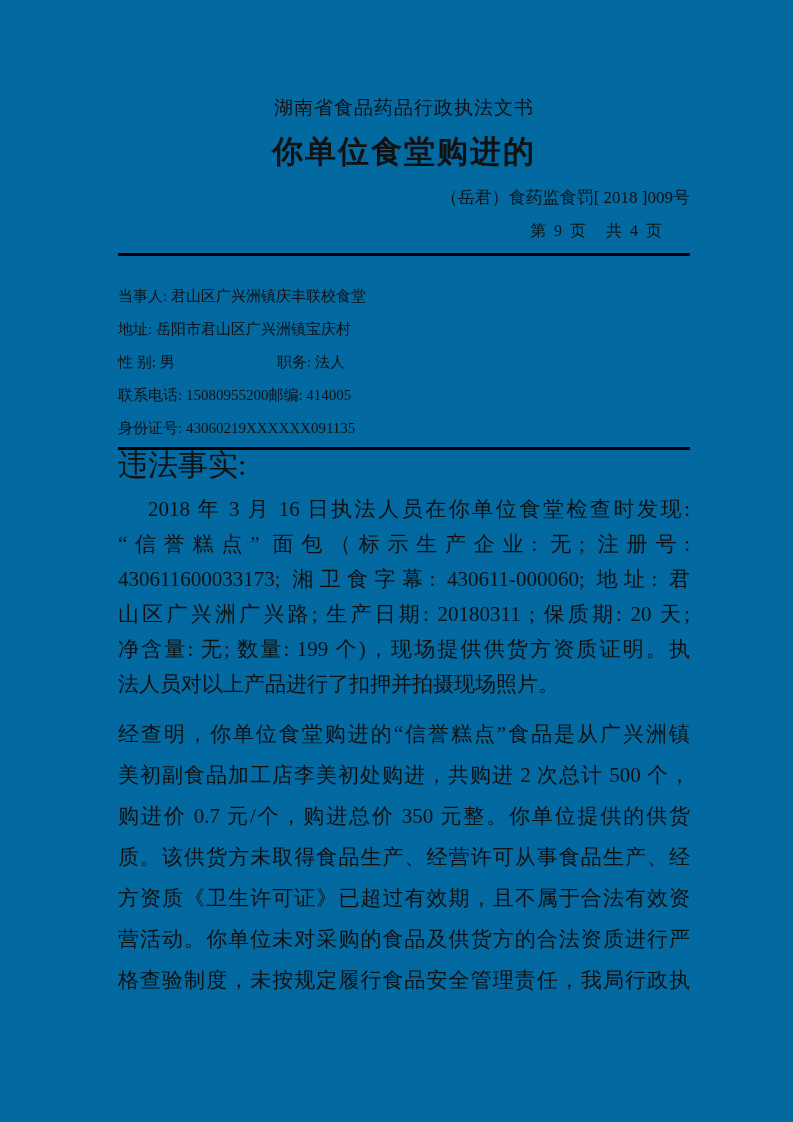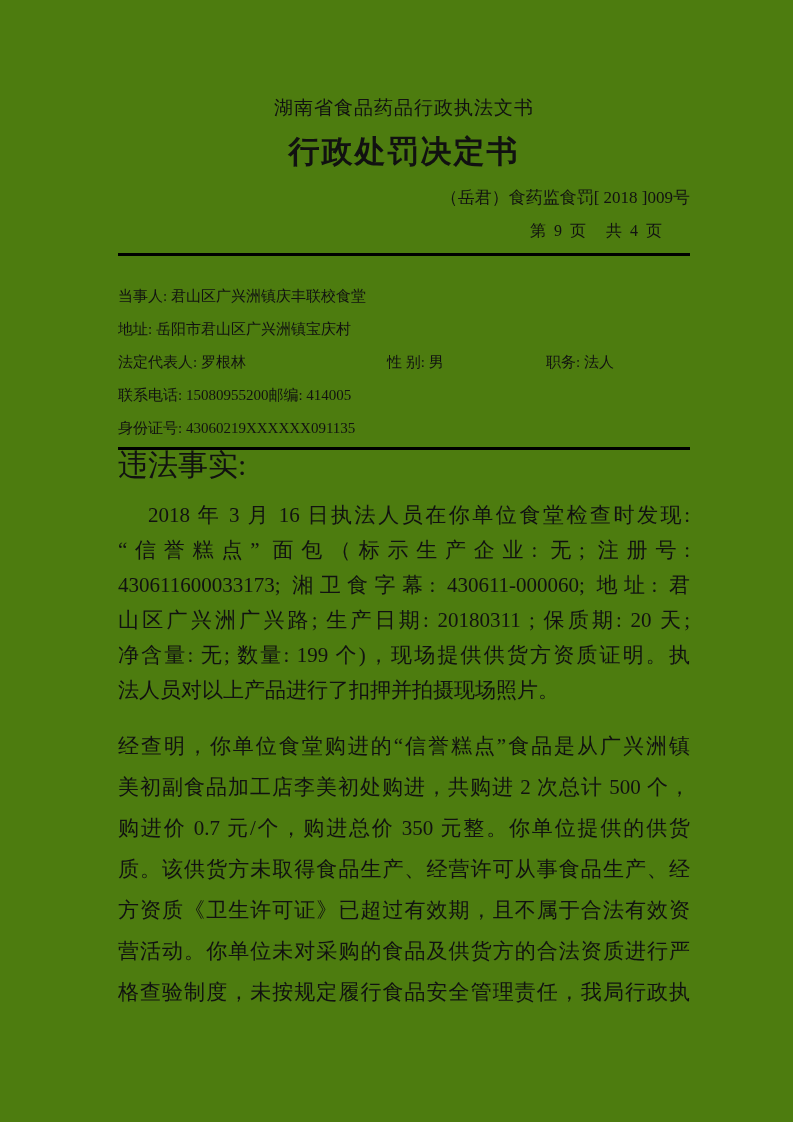--- a/index.html
+++ b/index.html
@@ -4,21 +4,21 @@
 <style>
   html, body {
     margin: 0;
     padding: 0;
     background: #ffffff;
   }
   .page {
     position: relative;
     width: 793px;
     height: 1122px;
-    background: #4d7c0f;
+    background: #0369a1;
     color: #111111;
     font-family: "Liberation Serif", "DejaVu Serif", serif;
     box-sizing: border-box;
     padding: 96px 103px 0 118px;
     overflow: hidden;
   }
   
   .org-line {
     text-align: center;
     font-size: 19px;
@@ -62,50 +62,49 @@
   .prow { display: flex; }
   .seg1 { width: 269px; }
   .seg2 { width: 159px; }
   .seg3 { flex: 1; font-family: Liberation Serif, serif; }
   
   .facts-heading {
     font-size: 30px;
     font-weight: normal;
     line-height: 30px;
   }
-  .para { margin-top: 18px; }
+  .para { margin-top: 12px; }
   .jline {
     font-size: 21px;
     text-align: justify;
     text-align-last: justify;
   }
   .para1 .jline { line-height: 35px; }
   .para2 .jline { line-height: 41px; }
   .jleft { text-align-last: left; }
   .indent { text-indent: 30px; }
 </style>
 </head>
 <body>
 
 <div class="page">
 
   <div class="header">
     <div class="org-line">湖南省食品药品行政执法文书</div>
-    <div class="doc-title">行政处罚决定书</div>
+    <div class="doc-title">你单位食堂购进的</div>
     <div class="doc-number">（岳君）食药监食罚[ 2018 ]009号</div>
     <div class="page-info">第 9 页　共 4 页</div>
   </div>
 
   <div class="rule rule-top"></div>
 
   <div class="party">
     <div class="pline">当事人: 君山区广兴洲镇庆丰联校食堂</div>
     <div class="pline">地址: 岳阳市君山区广兴洲镇宝庆村</div>
     <div class="pline prow">
-      <span class="seg1">法定代表人: 罗根林</span>
       <span class="seg2">性 别: 男</span>
       <span class="seg3">职务: 法人</span>
     </div>
     <div class="pline">联系电话: 15080955200邮编: 414005</div>
     <div class="pline">身份证号: 43060219XXXXXX091135</div>
   </div>
 
   <div class="rule rule-mid"></div>
 
   <div class="facts">

